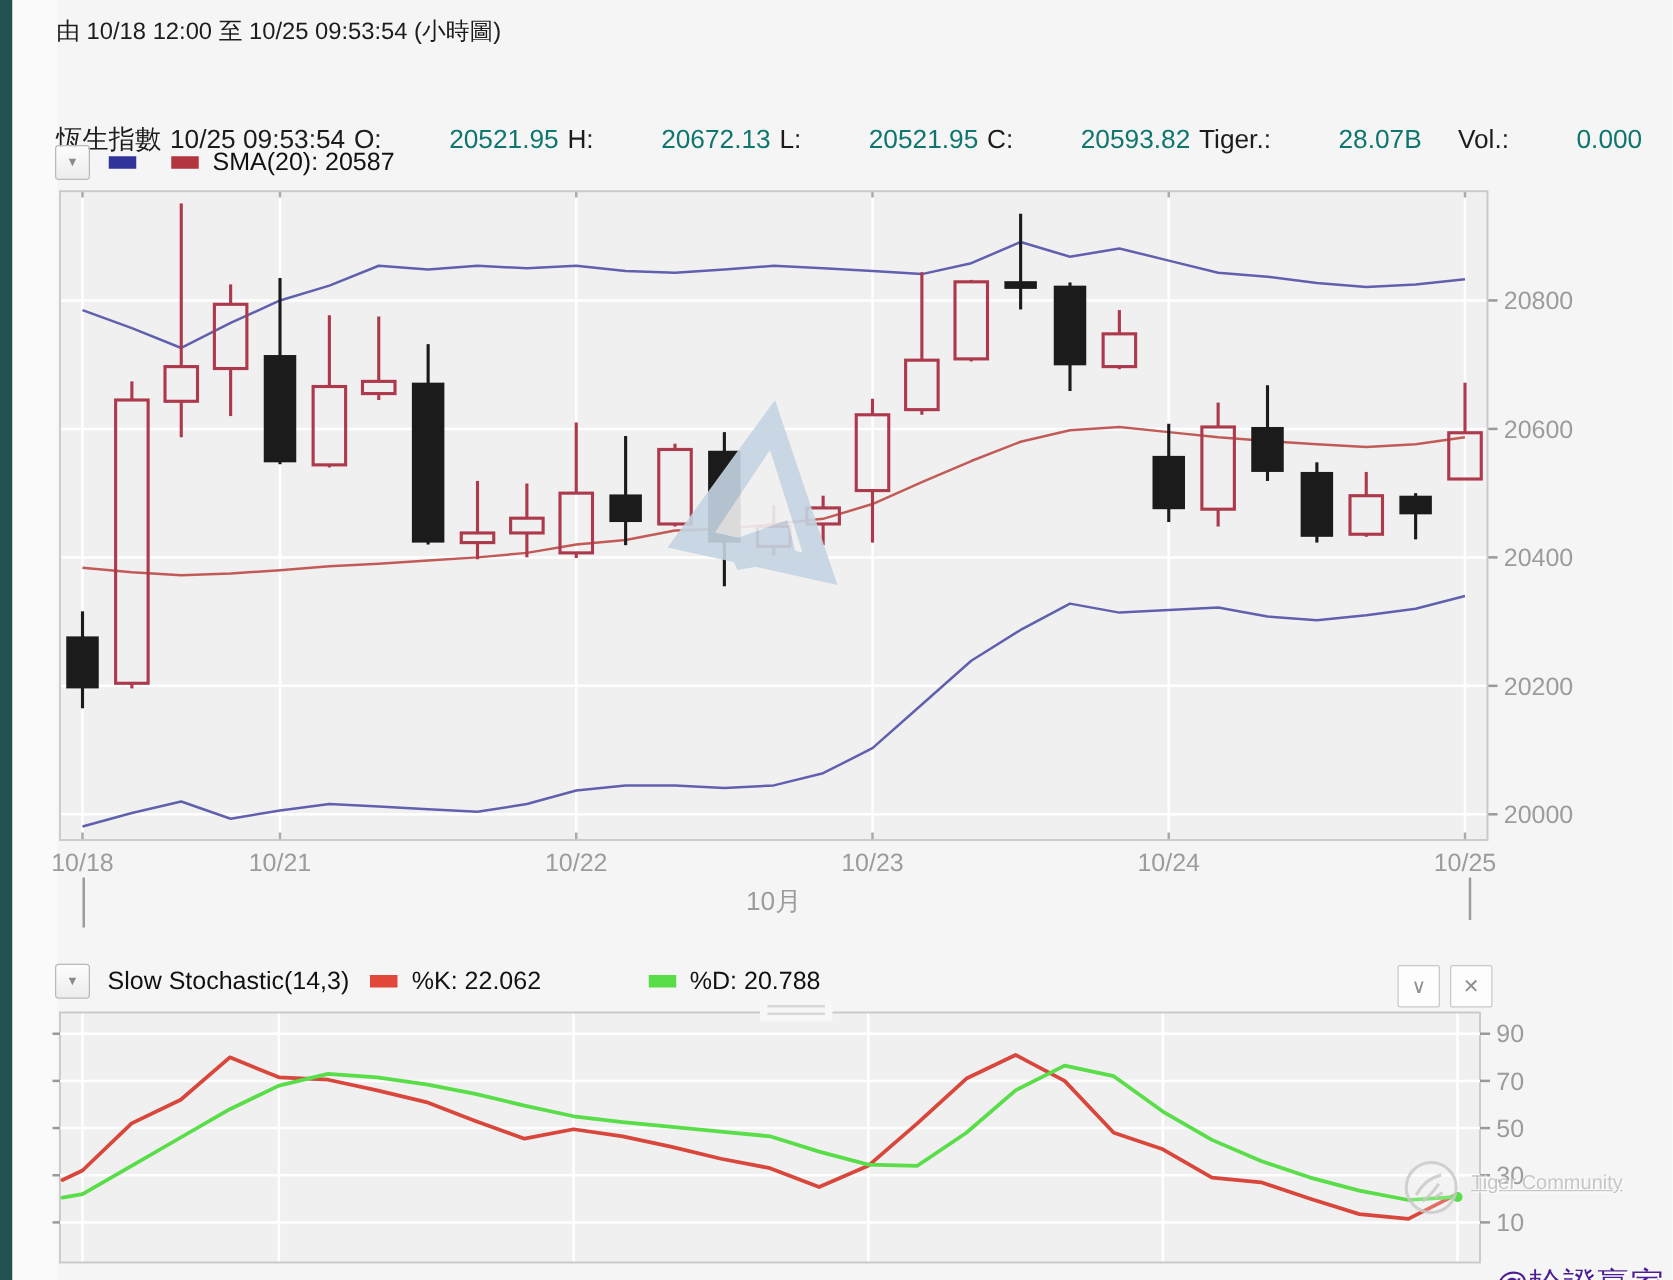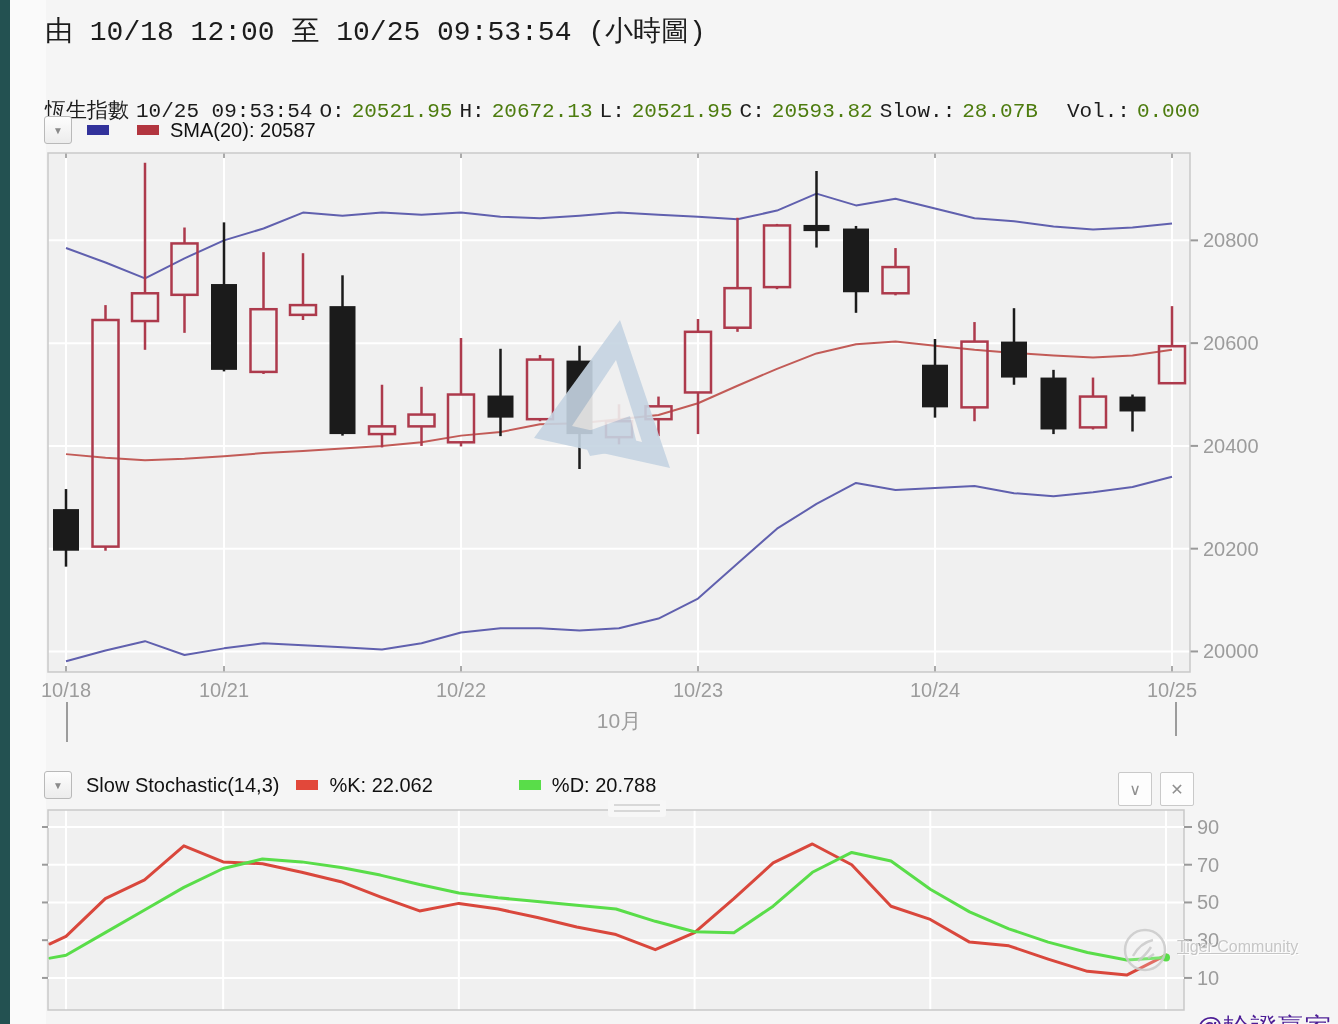--- a/index.html
+++ b/index.html
@@ -2,24 +2,24 @@
 <html><head>
 <meta charset="utf-8">
 <style>
   html,body{margin:0;padding:0;}
   body{font-family:"Liberation Sans","DejaVu Sans",sans-serif;}
   .page{position:relative;width:1338px;height:1024px;background:#f5f5f5;overflow:hidden;}
   .abs{position:absolute;}
   .side-strip{left:0;top:0;width:10px;height:1024px;background:#235151;}
   .left-gutter{left:10px;top:0;width:36px;height:1024px;background:#fafafa;}
   #charts{position:absolute;left:0;top:0;}
-  .hdr1{left:45px;top:12px;font-size:28px;color:#1c1c1c;white-space:nowrap;font-family:Liberation Mono, monospace;}
+  .hdr1{left:45px;top:12px;font-size:19px;color:#1c1c1c;white-space:nowrap;}
   .copyright{right:22px;top:13px;font-size:23px;color:#9b9b9b;white-space:nowrap;}
-  .quote{left:45px;top:70px;font-size:21px;color:#1c1c1c;display:flex;align-items:baseline;gap:7px;white-space:nowrap;font-family:Liberation Mono, monospace;}
-  .quote .val{color:#4d7c0f;}
+  .quote{left:45px;top:70px;font-size:21px;color:#1c1c1c;display:flex;align-items:baseline;gap:7px;white-space:nowrap;}
+  .quote .val{color:#0f766e;margin-left:47px;}
   .quote .vol-gap{margin-left:22px;margin-top:30px;}
   .legend{display:flex;align-items:center;font-size:20px;color:#111;white-space:nowrap;}
   .legend1{left:44px;top:116px;}
   .legend2{left:44px;top:771px;}
   .ddbtn{width:26px;height:26px;background:linear-gradient(#fdfdfd,#ececec);border:1px solid #b9b9b9;border-radius:3px;display:flex;align-items:center;justify-content:center;color:#8a8a8a;font-size:10px;cursor:pointer;flex:0 0 auto;}
   .swatch{width:22px;height:10px;display:inline-block;margin:0 11px 0 17px;flex:0 0 auto;}
   .swatch.first{margin-left:15px;}
   .swatch.dgap{margin-left:86px;}
   .sqbtn{width:32px;height:32px;background:#fdfdfd;border:1px solid #c9c9c9;border-radius:2px;color:#8f8f8f;font-size:16px;display:flex;align-items:center;justify-content:center;cursor:pointer;}
   .btn-collapse{left:1118px;top:772px;}
@@ -203,21 +203,21 @@
     <span>恆生指數</span>
     <span>10/25 09:53:54</span>
     <span class="lbl">O:</span>
     <span class="val">20521.95</span>
     <span class="lbl">H:</span>
     <span class="val">20672.13</span>
     <span class="lbl">L:</span>
     <span class="val">20521.95</span>
     <span class="lbl">C:</span>
     <span class="val">20593.82</span>
-    <span class="lbl">Slow.:</span>
+    <span class="lbl">Tiger.:</span>
     <span class="val">28.07B</span>
     <span class="lbl vol-gap">Vol.:</span>
     <span class="val">0.000</span>
   </div>
 
   <div class="abs legend legend1">
     <div class="ddbtn">
       <span>▼</span>
     </div>
     <span class="swatch first" style="background: rgb(50, 50, 155);"></span>

